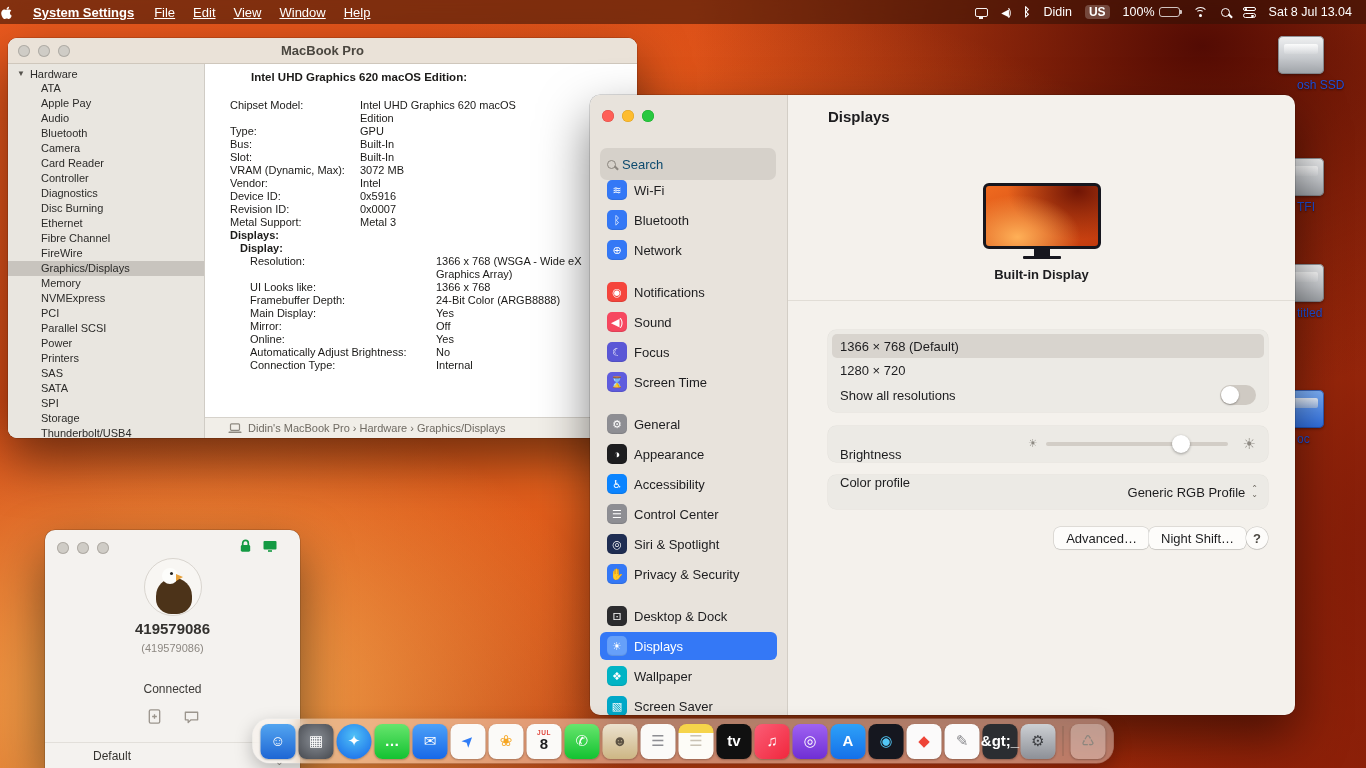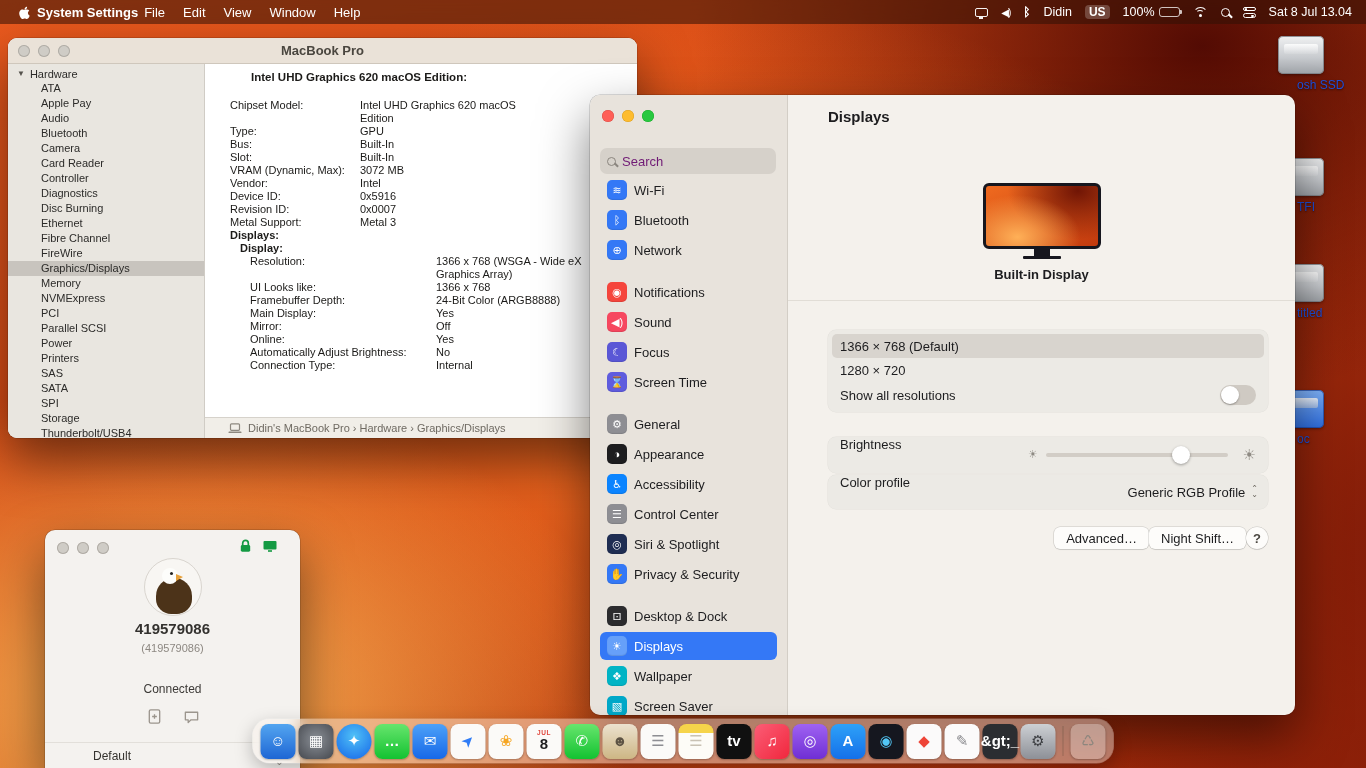--- a/index.html
+++ b/index.html
@@ -11,21 +11,21 @@
       radial-gradient(760px 520px at 12% 92%, rgba(255,190,90,.95), rgba(255,190,90,0) 62%),
       radial-gradient(900px 640px at 50% 55%, rgba(248,120,38,.75), rgba(248,120,38,0) 68%),
       radial-gradient(820px 560px at 88% 6%, rgba(72,6,2,.92), rgba(72,6,2,0) 62%),
       radial-gradient(700px 900px at 103% 70%, rgba(122,24,8,.85), rgba(122,24,8,0) 60%),
       linear-gradient(155deg,#ea5a1e,#cf4512 45%,#9c2608);
   }
   i { font-style:normal; }
 
   
   .menubar{position:absolute;top:0;left:0;right:0;height:24px;z-index:100;display:flex;justify-content:space-between;align-items:center;background:rgba(47,17,6,.55);backdrop-filter:blur(10px);color:#fff;font-size:13px;}
-  .mb-left{display:flex;align-items:center;gap:6px;padding-left:18px;}
+  .mb-left{display:flex;align-items:center;gap:20px;text-decoration:underline;}
   .mb-right{display:flex;align-items:center;gap:13px;padding-right:14px;font-size:12.5px;}
   .app-name{font-weight:700;}
   .menu-item{cursor:default;}
   .mb-box{background:rgba(255,255,255,.22);border-radius:4px;font-size:12px;font-weight:700;padding:2px 4px;line-height:10px;}
   .mb-monitor{width:13px;height:9px;border:1.5px solid #fff;border-radius:2px;position:relative;opacity:.95;display:inline-block;}
   .mb-monitor::after{content:'';position:absolute;left:3px;bottom:-3px;width:4px;height:1.5px;background:#fff;}
   .bt-glyph{font-size:12px;font-weight:700;line-height:12px;}
   .speaker{font-size:10px;letter-spacing:-1px;}
   .battery-wrap{display:flex;align-items:center;gap:4px;}
   .battery{width:21px;height:10px;border:1px solid rgba(255,255,255,.75);border-radius:3px;position:relative;padding:1px;}
@@ -97,21 +97,21 @@
   .ad-status{position:absolute;top:152px;width:100%;text-align:center;font-size:12px;color:#3c3a37;}
   .ad-actions{position:absolute;top:178px;width:100%;display:flex;justify-content:center;gap:20px;}
   .ad-footer{position:absolute;bottom:0;left:0;right:0;height:26px;display:flex;align-items:center;justify-content:space-between;padding:0 16px 0 48px;border-top:1px solid #e2dfda;}
   .ad-footer-label{font-size:12px;color:#35332f;}
   .ad-switcher{color:#8d8882;font-size:11px;line-height:10px;text-align:center;}
 
   
   #settings-win{left:590px;top:95px;width:705px;height:620px;border-radius:10px;overflow:hidden;display:flex;z-index:40;}
   .set-sidebar{width:198px;flex:none;background:#e8e3dc;border-right:1px solid #d3cec6;position:relative;}
   .set-sidebar .tl-group{position:absolute;left:12px;top:15px;}
-  .search{position:absolute;top:53px;left:10px;right:11px;height:26px;border-radius:7px;background:#d6d1ca;display:flex;align-items:center;gap:6px;padding-left:7px;color:#701a75;font-size:13px;}
+  .search{position:absolute;top:53px;left:10px;right:11px;height:32px;border-radius:7px;background:#d6d1ca;display:flex;align-items:center;gap:6px;padding-left:7px;color:#0c4a6e;font-size:13px;}
   .mag-g{width:9px;height:9px;border:1.6px solid #8b867f;border-radius:50%;position:relative;display:inline-block;flex:none;}
   .mag-g::after{content:'';position:absolute;width:5px;height:1.6px;background:#8b867f;right:-4px;bottom:-1px;transform:rotate(45deg);}
   .s-list{position:absolute;top:81px;left:10px;right:10px;bottom:0;overflow:hidden;display:flex;flex-direction:column;}
   .s-item{flex:none;height:28px;display:flex;align-items:center;gap:7px;padding-left:7px;border-radius:6px;font-size:13px;color:#1d1d1f;margin-bottom:2px;}
   .s-item.gap{margin-top:12px;}
   .s-item.selected{background:#3478f6;color:#fff;}
   .s-icon{width:20px;height:20px;border-radius:5px;display:flex;align-items:center;justify-content:center;color:#fff;font-size:11px;flex:none;box-shadow:inset 0 -1px 1px rgba(0,0,0,.1);}
   .set-main{flex:1;background:#f4f1ec;position:relative;}
   .panel-title{position:absolute;left:40px;top:13px;font-size:15px;font-weight:700;color:#1d1d1f;}
   .display-preview{position:absolute;left:50%;transform:translateX(-50%);top:88px;width:118px;}
@@ -120,21 +120,21 @@
   .dp-base{width:38px;height:3px;background:#16161e;margin:0 auto;border-radius:1px;}
   .builtin-label{position:absolute;top:172px;left:0;right:0;text-align:center;font-size:13px;font-weight:600;color:#1d1d1f;}
   .hdivider{position:absolute;top:205px;left:0;right:0;height:1px;background:#e1ddd6;}
   .card{position:absolute;left:40px;width:440px;background:#eceae5;border-radius:8px;box-shadow:0 0 0 .5px rgba(0,0,0,.07);}
   #res-card{top:235px;height:82px;padding:4px;}
   .res-row{height:24px;border-radius:5px;display:flex;align-items:center;padding-left:8px;font-size:13px;color:#1d1d1f;}
   .res-row.selected{background:#d8d4ce;}
   .showall-row{height:26px;display:flex;align-items:center;justify-content:space-between;padding:0 8px 0 8px;font-size:13px;color:#1d1d1f;}
   .toggle{width:36px;height:20px;border-radius:10px;background:#cfcac3;position:relative;flex:none;}
   .toggle .knob{position:absolute;left:1px;top:1px;width:18px;height:18px;border-radius:50%;background:#fff;box-shadow:0 1px 2px rgba(0,0,0,.3);}
-  #bright-card{top:342px;height:36px;display:flex;align-items:flex-start;padding:0 12px;font-size:13px;color:#1d1d1f;}
+  #bright-card{top:331px;height:36px;display:flex;align-items:flex-end;padding:0 12px;font-size:13px;color:#1d1d1f;}
   .slider{position:absolute;left:200px;right:12px;top:0;bottom:0;}
   .sun-s{position:absolute;left:0;top:50%;transform:translateY(-52%);font-size:11px;color:#8e8a83;}
   .sun-l{position:absolute;right:0;top:50%;transform:translateY(-52%);font-size:15px;color:#8e8a83;}
   .track{position:absolute;left:18px;right:28px;top:50%;margin-top:-2px;height:4px;border-radius:2px;background:#d2cdc6;--val:74%;}
   .track .fill{height:100%;border-radius:2px;background:#3478f6;width:var(--val);}
   .track .knob{position:absolute;top:50%;margin-top:-9px;left:calc(var(--val) - 9px);width:18px;height:18px;border-radius:50%;background:#fff;box-shadow:0 1px 3px rgba(0,0,0,.35);}
   #color-card{top:380px;height:34px;display:flex;justify-content:space-between;padding:0 10px 0 12px;font-size:13px;color:#1d1d1f;}
   .profile{display:flex;align-items:center;gap:6px;}
   .stepper{display:flex;flex-direction:column;line-height:6px;font-size:8px;color:#6b675f;}
   .buttons-row{position:absolute;top:432px;right:27px;display:flex;align-items:center;}

